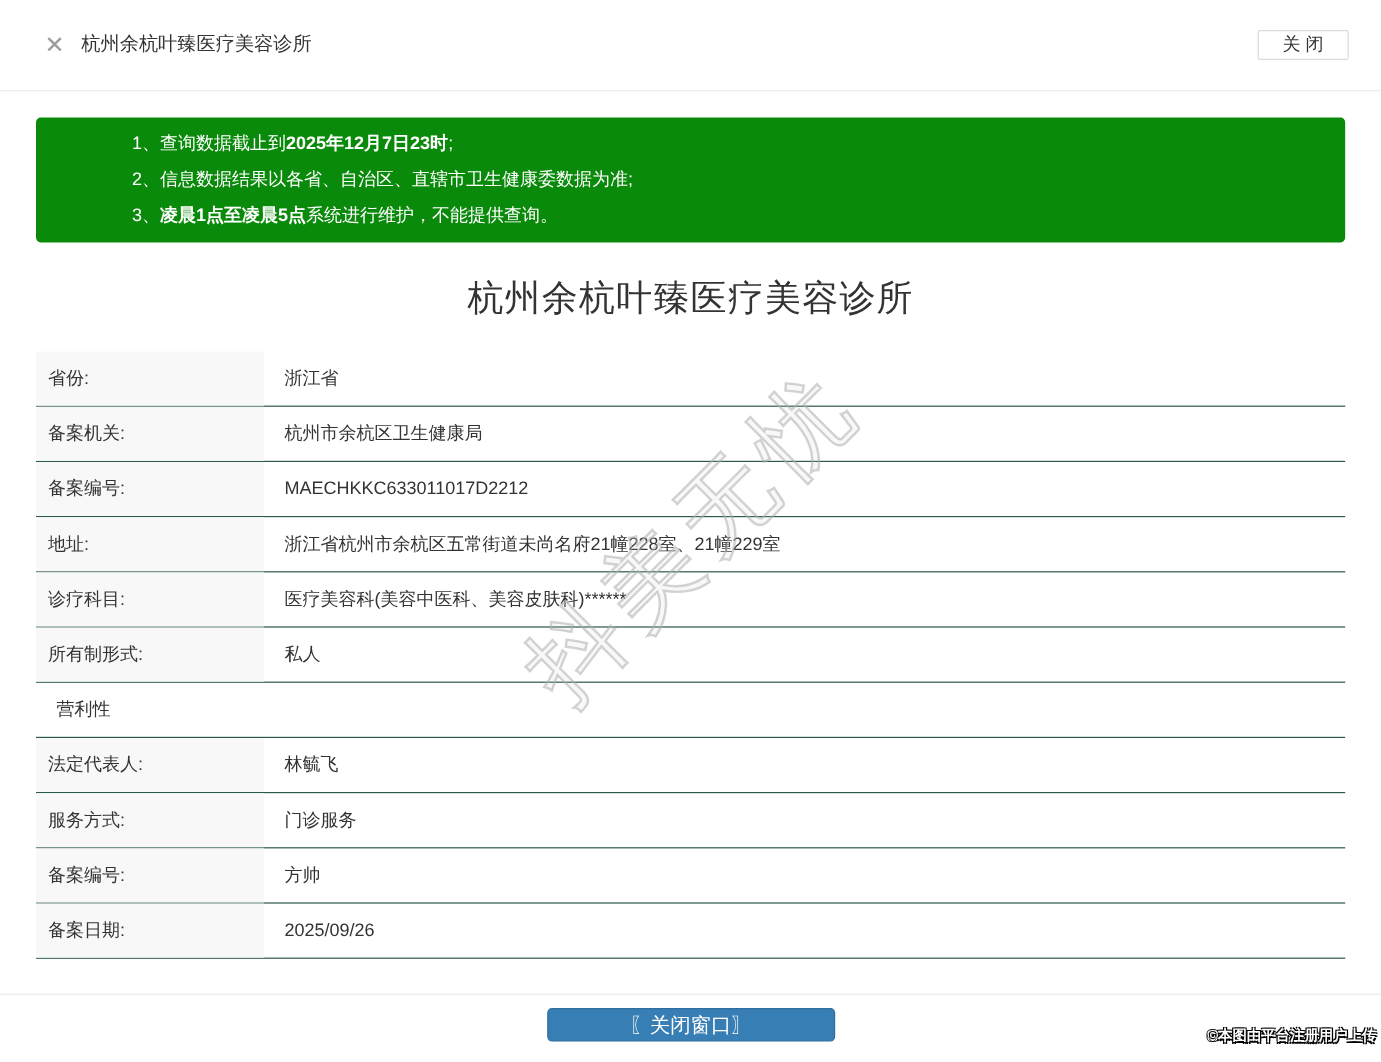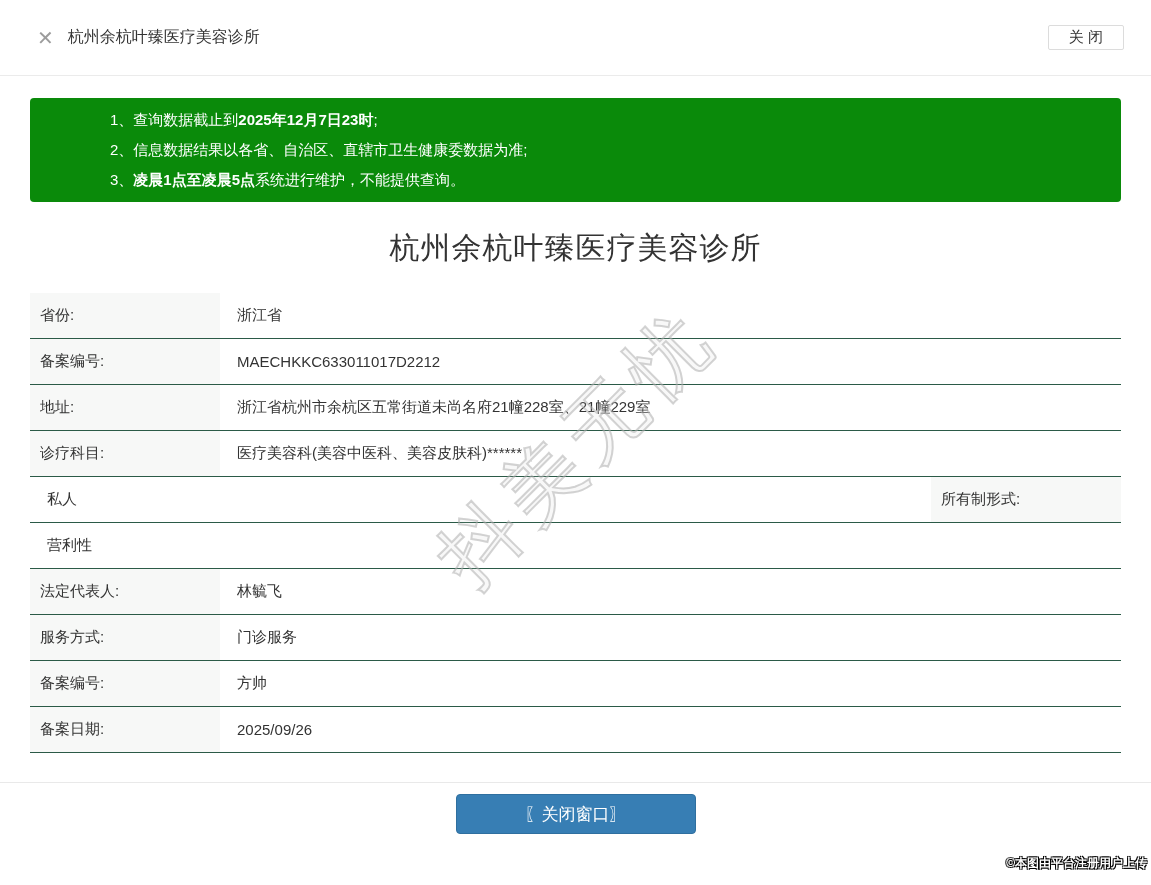--- a/index.html
+++ b/index.html
@@ -37,21 +37,21 @@
   .table { margin: 24px 30px 0 30px; }
   .row { display: flex; height: 46px; border-bottom: 1.5px solid #2b5a47; }
   .cell { display: flex; align-items: center; font-size: 15px; color: #333; }
   .cell.label { width: 190px; background: #f7f8f7; padding-left: 10px; }
   .cell.value { flex: 1; padding-left: 17px; }
 
   
   .footer-divider { margin-top: 29px; border-top: 1px solid #e9e9e9; }
   .footer { padding-top: 11px; display: flex; justify-content: center; }
   .btn-close-window {
-    width: 240px; height: 40px; background: #377eb4; color: #fff;
+    width: 240px; height: 28px; background: #377eb4; color: #fff;
     border: 1px solid #2f6f9f; border-radius: 4px; font-size: 17px;
     cursor: pointer; font-family: inherit;
   }
 
   
   .watermark {
     position: absolute; left: 578px; top: 448px;
     transform: translate(-50%, -50%) rotate(-45deg);
     font-size: 78px; letter-spacing: 10px; white-space: nowrap;
     color: rgba(200,200,200,0.12);
@@ -82,34 +82,38 @@
 </div>
 
 <div class="detail-title">杭州余杭叶臻医疗美容诊所</div>
 
 <div class="table">
   <div class="row">
     <div class="cell label">省份:</div>
     <div class="cell value">浙江省</div>
   </div>
   <div class="row">
+    <div class="cell label">备案机关:</div>
+    <div class="cell value">杭州市余杭区卫生健康局</div>
+  </div>
+  <div class="row">
     <div class="cell label">备案编号:</div>
     <div class="cell value">MAECHKKC633011017D2212</div>
   </div>
   <div class="row">
     <div class="cell label">地址:</div>
     <div class="cell value">浙江省杭州市余杭区五常街道未尚名府21幢228室、21幢229室</div>
   </div>
   <div class="row">
     <div class="cell label">诊疗科目:</div>
     <div class="cell value">医疗美容科(美容中医科、美容皮肤科)******</div>
   </div>
   <div class="row">
+    <div class="cell label">所有制形式:</div>
     <div class="cell value">私人</div>
-    <div class="cell label">所有制形式:</div>
   </div>
   <div class="row">
     <div class="cell value">营利性</div>
   </div>
   <div class="row">
     <div class="cell label">法定代表人:</div>
     <div class="cell value">林毓飞</div>
   </div>
   <div class="row">
     <div class="cell label">服务方式:</div>

